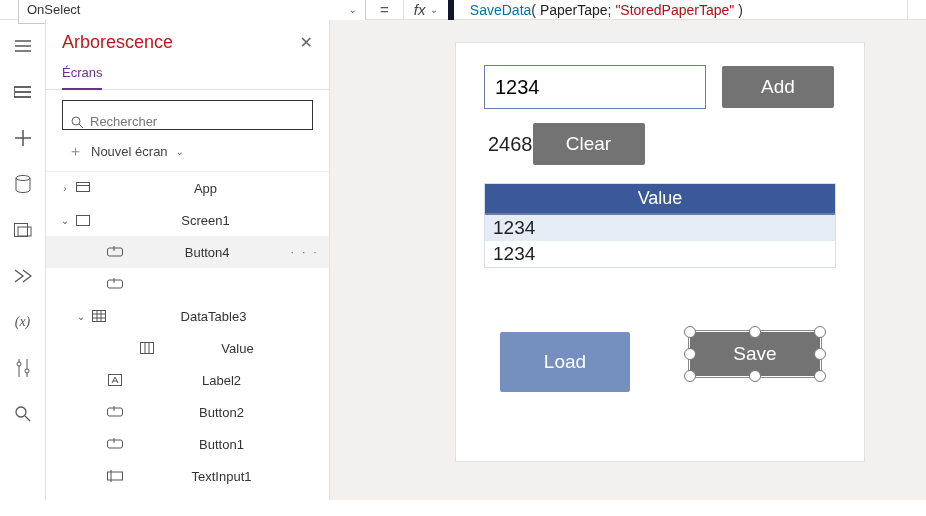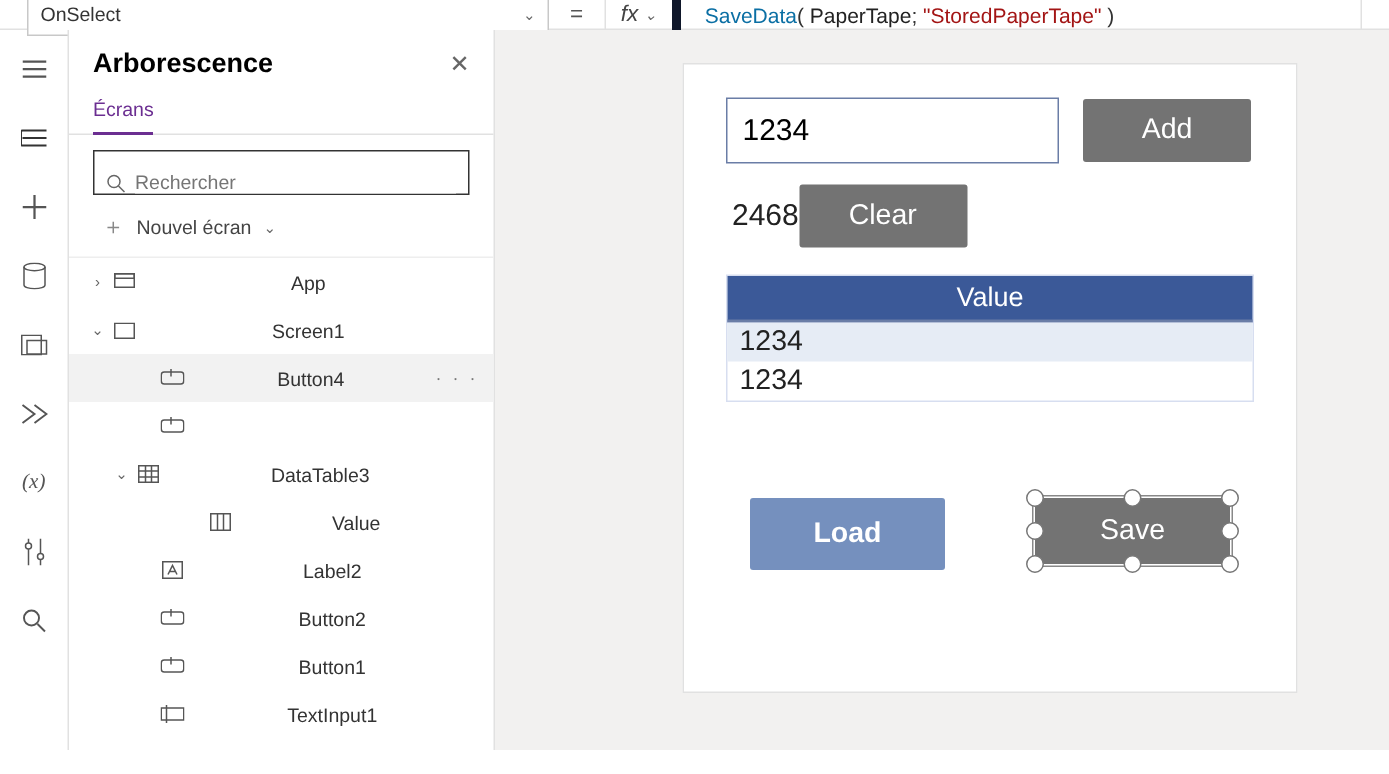--- a/index.html
+++ b/index.html
@@ -15,21 +15,21 @@
 .formula .str { color: #a31515; }
 
 .main { display: flex; height: calc(516px - 36px); }
 
 .rail { width: 46px; border-right: 1px solid #e1e1e1; display: flex; flex-direction: column; align-items: center; padding-top: 16px; gap: 26px; color: #555; }
 .rail-item { width: 20px; height: 20px; display:flex; align-items:center; justify-content:center; cursor:pointer; }
 .rail-item.fx-var { font-family: Georgia, serif; font-style: italic; font-size: 14px; }
 
 .tree { width: 284px; border-right: 1px solid #e1e1e1; display: flex; flex-direction: column; background:#fff;}
 .tree-head { display: flex; align-items: center; justify-content: space-between; padding: 12px 16px 6px 16px; }
-.tree-title { font-size: 18px; font-weight: 700; color: #000000; }
+.tree-title { font-size: 18px; font-weight: 400; color: #b91c1c; }
 .tree-close { font-size: 16px; color: #666; cursor: pointer; }
 .tabs { display: flex; gap: 18px; padding: 0 16px; border-bottom: 1px solid #e1e1e1; }
 .tab { padding: 6px 0 8px 0; font-size: 13px; color: #555; cursor: pointer; }
 .tab.active { color: #6b2e91; border-bottom: 2px solid #6b2e91; margin-bottom: -1px; font-weight:500;}
 .search-row { padding: 10px 16px 6px 16px; }
 .search { width: 100%; height: 30px; border: 1px solid #333; display: flex; align-items: flex-end; padding: 0 8px; gap: 6px; }
 .search input { border: none; outline: none; flex: 1; font-size: 13px; }
 .new-screen { display: flex; align-items: center; gap: 8px; padding: 6px 16px 10px 22px; font-size: 13px; color: #444; cursor:pointer;}
 .plus-circ { color: #888; font-size: 15px;}
 .tree-list { flex: 1; overflow: auto; font-size: 13px; color: #333; border-top:1px solid #eee;}
@@ -51,21 +51,21 @@
 .btn { height: 42px; border: none; background: #737373; color: #fff; font-size: 19px; border-radius: 2px; cursor: pointer;}
 .btn-add { width: 112px; }
 .row2 { display: flex; justify-content: flex-start; align-items: center; margin-top: 14px; }
 .lbl-sum { font-size: 20px; color: #222; padding-left:4px;}
 .btn-clear { width: 112px; }
 .table { margin-top: 18px; border: 1px solid #d7def0; }
 .table-head { background: #3b5998; color: #fff; text-align: center; font-size: 18px; padding: 4px 0; border-bottom:2px solid #6a7da6;}
 .table-row { font-size: 19px; padding: 2px 8px; color: #222; }
 .table-row.alt { background: #e6ecf5; }
 .bottom { display: flex; justify-content: center; gap: 60px; margin-top: 64px; }
-.btn-load { width: 130px; height: 48px; background: #5d7db3; opacity:0.85;font-weight:bold;}
+.btn-load { width: 130px; height: 60px; background: #5d7db3; opacity:0.85;}
 .btn-save-wrap { position: relative; width: 130px; height: 44px; }
 .btn-save { width: 130px; height: 44px; position:relative;}
 .sel-border { position:absolute; inset:-2px; border:1px solid #888;}
 .handle { position: absolute; width: 12px; height: 12px; background: #fff; border: 1px solid #777; border-radius: 50%; }
 .h-tl { left:-6px; top:-6px;} .h-tm{left:50%;margin-left:-6px;top:-6px;} .h-tr{right:-6px;top:-6px;}
 .h-ml{left:-6px;top:50%;margin-top:-6px;} .h-mr{right:-6px;top:50%;margin-top:-6px;}
 .h-bl{left:-6px;bottom:-6px;} .h-bm{left:50%;margin-left:-6px;bottom:-6px;} .h-br{right:-6px;bottom:-6px;}
 
 svg { display:block; }
 .chev-svg{font-size:10px;color:#666;}

